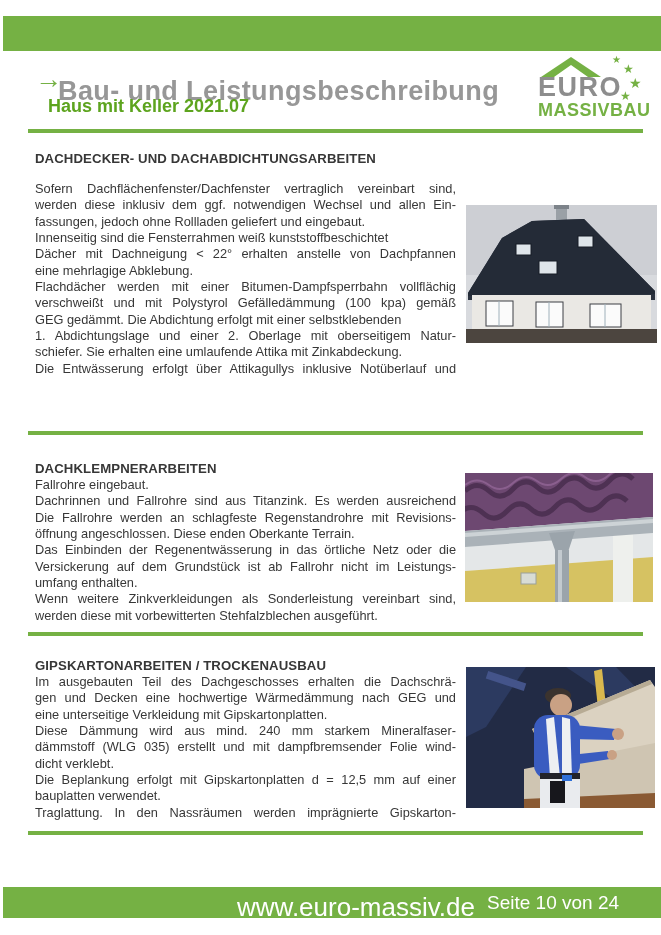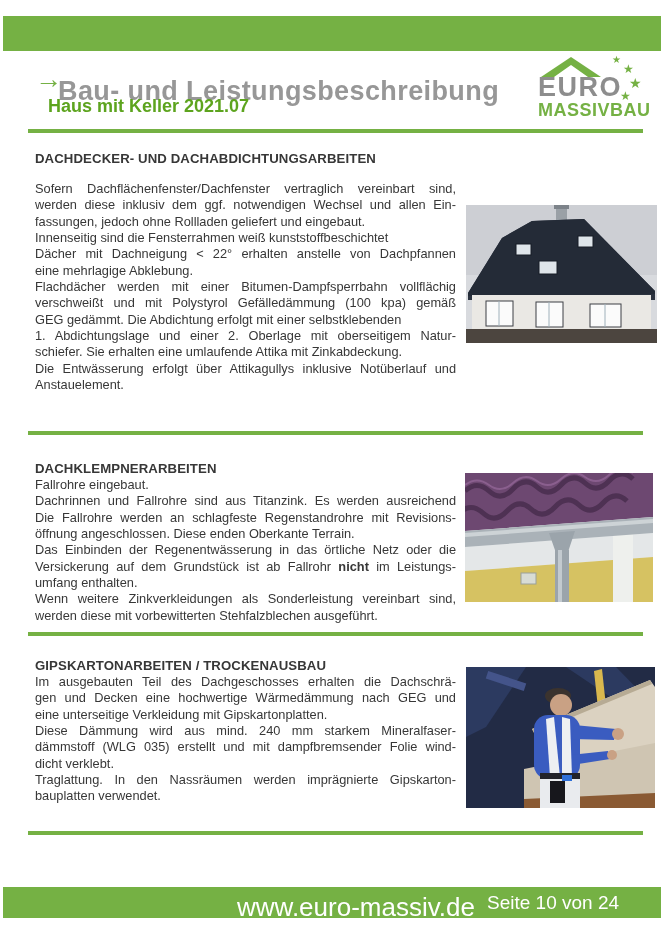--- a/index.html
+++ b/index.html
@@ -83,21 +83,20 @@
         <div class="line just"><span>Dächer mit Dachneigung &lt; 22° erhalten anstelle von Dachpfannen</span></div>
         <div class="line"><span>eine mehrlagige Abklebung.</span></div>
       </div>
       <div class="block">
         <div class="line just"><span>Flachdächer werden mit einer Bitumen-Dampfsperrbahn vollflächig</span></div>
         <div class="line just"><span>verschweißt und mit Polystyrol Gefälledämmung (100 kpa) gemäß</span></div>
         <div class="line"><span>GEG gedämmt. Die Abdichtung erfolgt mit einer selbstklebenden</span></div>
         <div class="line just"><span>1. Abdichtungslage und einer 2. Oberlage mit oberseitigem Natur-</span></div>
         <div class="line"><span>schiefer. Sie erhalten eine umlaufende Attika mit Zinkabdeckung.</span></div>
         <div class="line just"><span>Die Entwässerung erfolgt über Attikagullys inklusive Notüberlauf und</span></div>
-        <div class="line"><span>Anstauelement.</span></div>
       </div>
     </div>
   <svg class="photo" id="photo1" width="191" height="138" viewBox="0 0 191 138">
     <rect x="0" y="0" width="191" height="138" fill="#cdcfd4"></rect>
     <rect x="0" y="70" width="191" height="56" fill="#d8dade"></rect>
     <rect x="90" y="1" width="11" height="18" fill="#9aa0a6"></rect>
     <rect x="88" y="0" width="15" height="4" fill="#7d838a"></rect>
     <polygon points="2,88 36,33 66,16 118,14 189,86 189,95 2,95" fill="#2c3340"></polygon>
     <polygon points="2,88 36,33 66,16 118,14 189,86 189,89 2,91" fill="#242b37"></polygon>
     <rect x="50" y="39" width="15" height="11" fill="#dfe5ea" stroke="#161c26"></rect>
@@ -120,21 +119,21 @@
   <div class="rule rule-1"></div>
 
   <div class="sec-h" id="sec2-h">DACHKLEMPNERARBEITEN</div>
   <div class="sec-t" id="sec2-t">
       <div class="block">
         <div class="line"><span>Fallrohre eingebaut.</span></div>
         <div class="line just"><span>Dachrinnen und Fallrohre sind aus Titanzink. Es werden ausreichend</span></div>
         <div class="line just"><span>Die Fallrohre werden an schlagfeste Regenstandrohre mit Revisions-</span></div>
         <div class="line"><span>öffnung angeschlossen. Diese enden Oberkante Terrain.</span></div>
         <div class="line just"><span>Das Einbinden der Regenentwässerung in das örtliche Netz oder die</span></div>
-        <div class="line just"><span>Versickerung auf dem Grundstück ist ab Fallrohr </span><span style="font-weight: 700;">nicht</span><span> im Leistungs-</span></div>
+        <div class="line just"><span>Versickerung auf dem Grundstück ist ab Fallrohr </span><span style="font-weight: 400;">nicht</span><span> im Leistungs-</span></div>
         <div class="line"><span>umfang enthalten.</span></div>
         <div class="line just"><span>Wenn weitere Zinkverkleidungen als Sonderleistung vereinbart sind,</span></div>
         <div class="line"><span>werden diese mit vorbewitterten Stehfalzblechen ausgeführt.</span></div>
       </div>
     </div>
   <svg class="photo" id="photo2" width="188" height="129" viewBox="0 0 188 129">
     <rect x="0" y="0" width="188" height="129" fill="#edeff0"></rect>
     <polygon points="0,0 188,0 188,44 0,58" fill="#6d4871"></polygon>
     <path d="M0,18 q12,-11 24,0 t24,-2 t24,-2 t24,-2 t24,-2 t24,-2 t24,-2" fill="none" stroke="#4e3153" stroke-width="5"></path>
     <path d="M-6,40 q12,-11 24,0 t24,-2 t24,-2 t24,-2 t24,-2 t24,-2 t24,-2" fill="none" stroke="#4e3153" stroke-width="5"></path>
@@ -154,22 +153,23 @@
 
   <div class="sec-h" id="sec3-h">GIPSKARTONARBEITEN / TROCKENAUSBAU</div>
   <div class="sec-t" id="sec3-t">
       <div class="block">
         <div class="line just"><span>Im ausgebauten Teil des Dachgeschosses erhalten die Dachschrä-</span></div>
         <div class="line just"><span>gen und Decken eine hochwertige Wärmedämmung  nach GEG und</span></div>
         <div class="line"><span>eine unterseitige Verkleidung mit Gipskartonplatten.</span></div>
         <div class="line just"><span>Diese Dämmung wird aus mind. 240 mm starkem Mineralfaser-</span></div>
         <div class="line just"><span>dämmstoff (WLG 035) erstellt und mit dampfbremsender Folie wind-</span></div>
         <div class="line"><span>dicht verklebt.</span></div>
+        <div class="line just"><span>Die Beplankung erfolgt mit Gipskartonplatten d = 12,5 mm auf einer</span></div>
+        <div class="line"><span>bauplatten verwendet.</span></div>
         <div class="line just"><span>Traglattung. In den Nassräumen werden imprägnierte Gipskarton-</span></div>
-        <div class="line"><span>bauplatten verwendet.</span></div>
       </div>
     </div>
   <svg class="photo" id="photo3" width="189" height="141" viewBox="0 0 189 141">
     <rect x="0" y="0" width="189" height="141" fill="#222b45"></rect>
     <polygon points="0,0 60,0 20,60 0,70" fill="#2c3a60"></polygon>
     <polygon points="100,0 150,0 189,40 189,60" fill="#2c3a60"></polygon>
     <rect x="20" y="10" width="40" height="8" fill="#44548a" transform="rotate(18 40 14)"></rect>
     <rect x="120" y="100" width="50" height="9" fill="#44548a" transform="rotate(-12 145 104)"></rect>
     <polygon points="128,4 136,2 142,58 134,60" fill="#d9b84e"></polygon>
     <polygon points="66,62 184,13 189,20 189,86 98,118" fill="#dbd2c1"></polygon>

